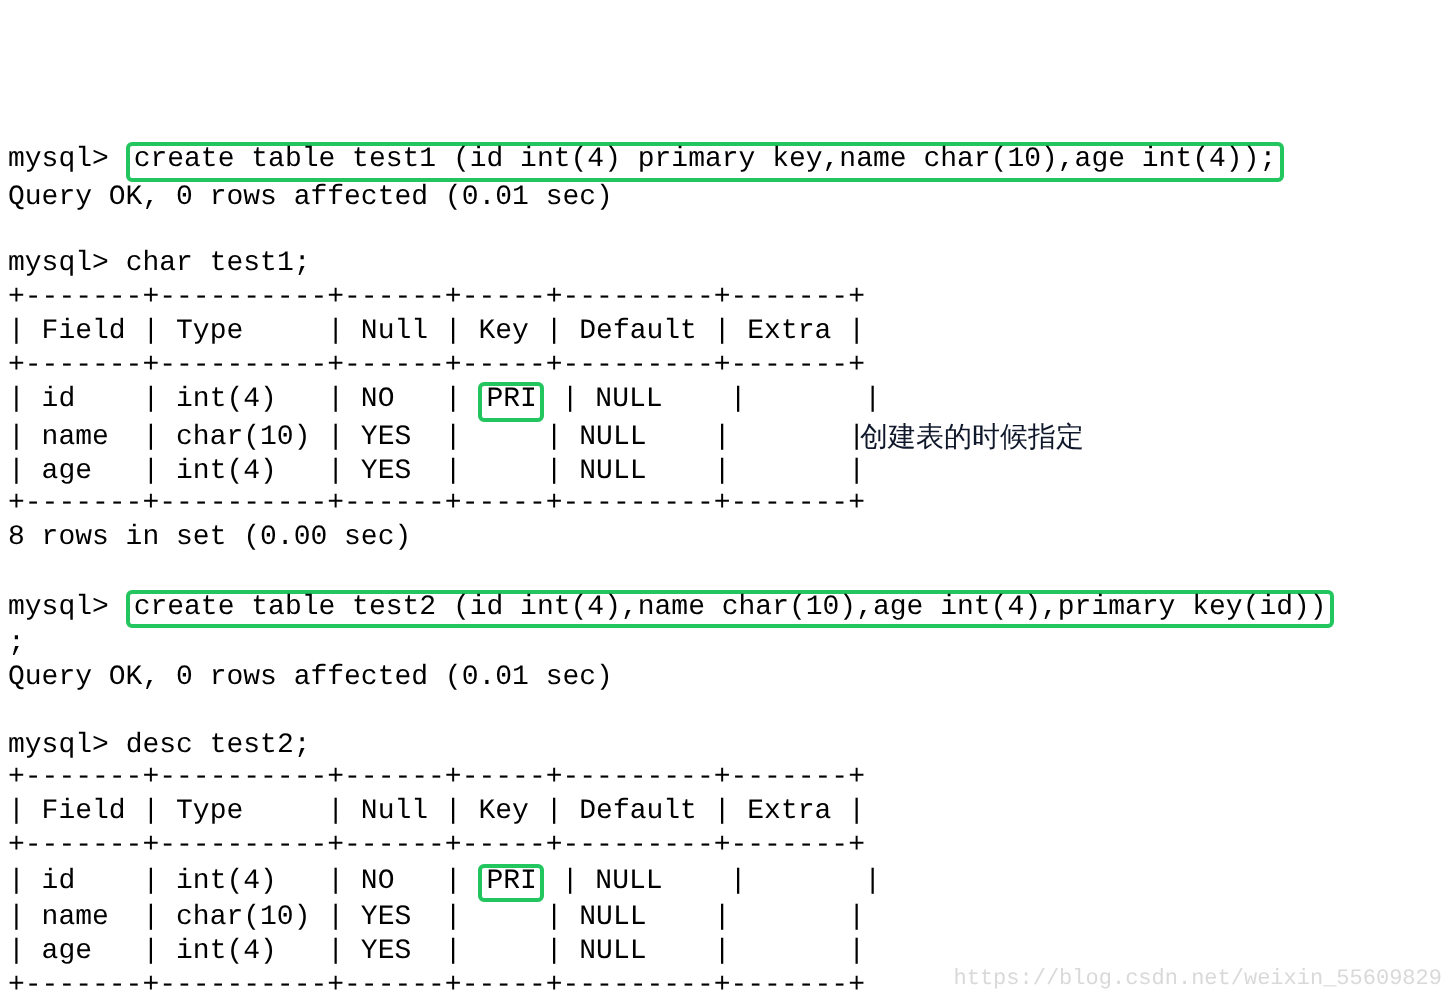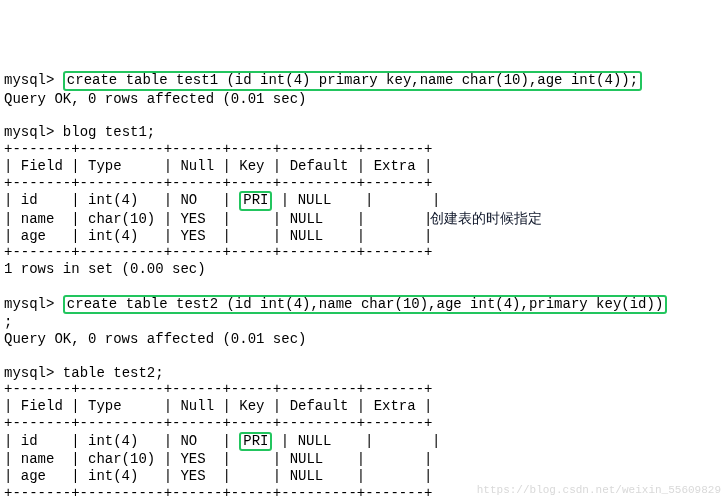--- a/index.html
+++ b/index.html
@@ -41,35 +41,35 @@
   }
 </style>
 </head>
 <body>
 
 
 
 <span>mysql&gt;</span> <span class="box-red">create table test1 (id int(4) primary key,name char(10),age int(4));</span>
 <span>Query OK, 0 rows affected (0.01 sec)</span>
 
-<span>mysql&gt;</span> <span>blog test1;</span>
+<span>mysql&gt;</span> <span>char test1;</span>
 <span>+-------+----------+------+-----+---------+-------+</span>
 <span>| Field | Type     | Null | Key | Default | Extra |</span>
 <span>+-------+----------+------+-----+---------+-------+</span>
 <span>| id    | int(4)   | NO   | </span><span class="box-red">PRI</span><span> | NULL    |       |</span>
 <span>| name  | char(10) | YES  |     | NULL    |       |</span>
 <span>| age   | int(4)   | YES  |     | NULL    |       |</span>
 <span>+-------+----------+------+-----+---------+-------+</span>
-<span>1 rows in set (0.00 sec)</span>
+<span>8 rows in set (0.00 sec)</span>
 
 <span>mysql&gt;</span> <span class="box-red">create table test2 (id int(4),name char(10),age int(4),primary key(id))</span>
 <span>;</span>
 <span>Query OK, 0 rows affected (0.01 sec)</span>
 
-<span>mysql&gt;</span> <span>table test2;</span>
+<span>mysql&gt;</span> <span>desc test2;</span>
 <span>+-------+----------+------+-----+---------+-------+</span>
 <span>| Field | Type     | Null | Key | Default | Extra |</span>
 <span>+-------+----------+------+-----+---------+-------+</span>
 <span>| id    | int(4)   | NO   | </span><span class="box-red">PRI</span><span> | NULL    |       |</span>
 <span>| name  | char(10) | YES  |     | NULL    |       |</span>
 <span>| age   | int(4)   | YES  |     | NULL    |       |</span>
 <span>+-------+----------+------+-----+---------+-------+</span>
 
 
 <span class="anno" style="left:430px; top:210px;">创建表的时候指定</span>

